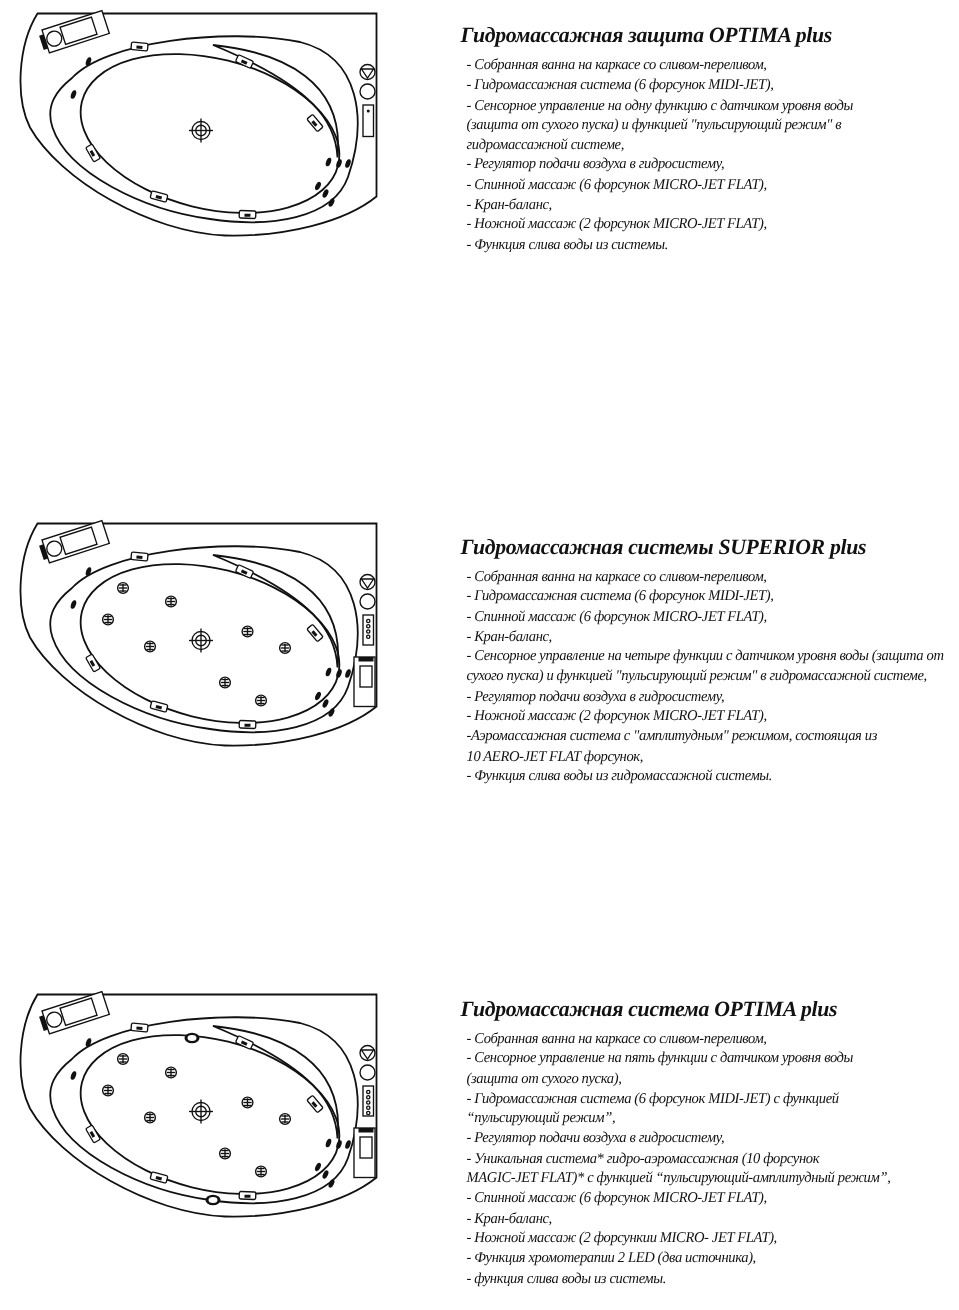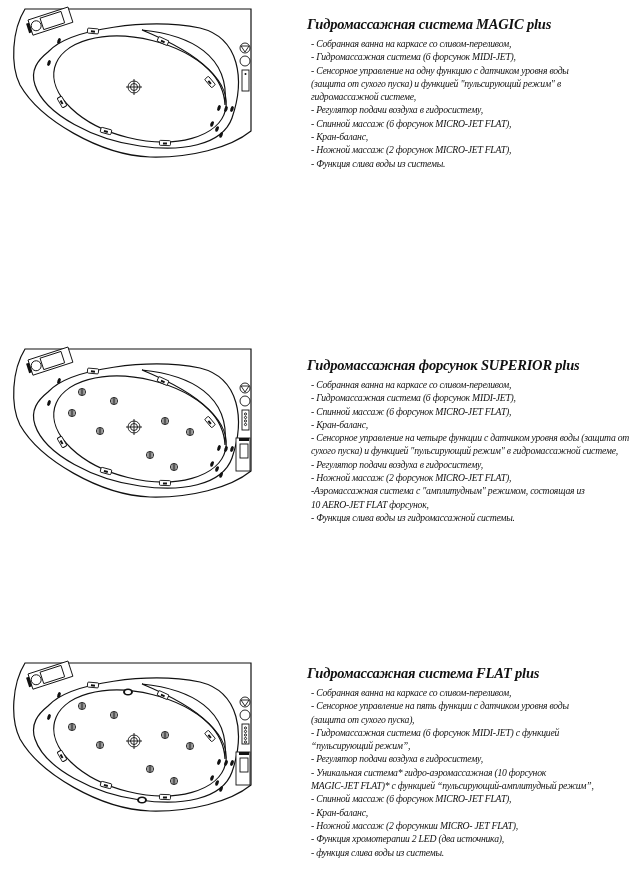--- a/index.html
+++ b/index.html
@@ -70,21 +70,21 @@
         <ellipse cx="226" cy="109" rx="1.6" ry="3" transform="rotate(20 226 109)" class="fill"></ellipse>
         <ellipse cx="232" cy="109" rx="1.6" ry="3" transform="rotate(20 232 109)" class="fill"></ellipse>
         <ellipse cx="212" cy="124" rx="1.6" ry="3" transform="rotate(25 212 124)" class="fill"></ellipse>
         <ellipse cx="217" cy="129" rx="1.6" ry="3" transform="rotate(25 217 129)" class="fill"></ellipse>
         <ellipse cx="221" cy="135" rx="1.6" ry="3" transform="rotate(25 221 135)" class="fill"></ellipse>
         <ellipse cx="59" cy="41" rx="1.6" ry="3" transform="rotate(20 59 41)" class="fill"></ellipse>
         <ellipse cx="49" cy="63" rx="1.6" ry="3" transform="rotate(20 49 63)" class="fill"></ellipse>
       </g>
   </svg>
   <div class="desc" style="top:16px;">
-    <h2>Гидромассажная система MAGIC plus</h2>
+    <h2>Гидромассажная защита OPTIMA plus</h2>
     <ul>
       <li>- Собранная ванна на каркасе со сливом-переливом,</li>
       <li>- Гидромассажная система (6 форсунок MIDI-JET),</li>
       <li>- Сенсорное управление на одну функцию с датчиком уровня воды</li>
       <li>(защита от сухого пуска) и функцией "пульсирующий режим" в</li>
       <li>гидромассажной системе,</li>
       <li>- Регулятор подачи воздуха в гидросистему,</li>
       <li>- Спинной массаж (6 форсунок MICRO-JET FLAT),</li>
       <li>- Кран-баланс,</li>
       <li>- Ножной массаж (2 форсунок MICRO-JET FLAT),</li>
@@ -209,21 +209,21 @@
         <g>
           <circle cx="174" cy="127" r="3.6" class="wfill"></circle>
           <line x1="171.20000000000002" y1="127" x2="176.79999999999998" y2="127" class="thin"></line>
           <line x1="174" y1="124.2" x2="174" y2="129.79999999999998" class="thin"></line>
           <line x1="171.6" y1="125" x2="176.4" y2="125" class="thin"></line>
           <line x1="171.6" y1="129" x2="176.4" y2="129" class="thin"></line>
         </g>
       </g>
   </svg>
   <div class="desc" style="top:17px;">
-    <h2>Гидромассажная форсунок SUPERIOR plus</h2>
+    <h2>Гидромассажная системы SUPERIOR plus</h2>
     <ul>
       <li>- Собранная ванна на каркасе со сливом-переливом,</li>
       <li>- Гидромассажная система (6 форсунок MIDI-JET),</li>
       <li>- Спинной массаж (6 форсунок MICRO-JET FLAT),</li>
       <li>- Кран-баланс,</li>
       <li>- Сенсорное управление на четыре функции с датчиком уровня воды (защита от</li>
       <li>сухого пуска) и функцией "пульсирующий режим" в гидромассажной системе,</li>
       <li>- Регулятор подачи воздуха в гидросистему,</li>
       <li>- Ножной массаж (2 форсунок MICRO-JET FLAT),</li>
       <li>-Аэромассажная система с "амплитудным" режимом, состоящая из</li>
@@ -354,21 +354,21 @@
           <line x1="171.6" y1="125" x2="176.4" y2="125" class="thin"></line>
           <line x1="171.6" y1="129" x2="176.4" y2="129" class="thin"></line>
         </g>
         <ellipse cx="128" cy="38" rx="5" ry="3.5" class="fill"></ellipse>
         <ellipse cx="128" cy="38" rx="3" ry="2" fill="#fff" stroke="none"></ellipse>
         <ellipse cx="142" cy="146" rx="5" ry="3.5" class="fill"></ellipse>
         <ellipse cx="142" cy="146" rx="3" ry="2" fill="#fff" stroke="none"></ellipse>
       </g>
   </svg>
   <div class="desc" style="top:11px;">
-    <h2>Гидромассажная система FLAT plus</h2>
+    <h2>Гидромассажная система OPTIMA plus</h2>
     <ul>
       <li>- Собранная ванна на каркасе со сливом-переливом,</li>
       <li>- Сенсорное управление на пять функции с датчиком уровня воды</li>
       <li>(защита от сухого пуска),</li>
       <li>- Гидромассажная система (6 форсунок MIDI-JET) с функцией</li>
       <li>“пульсирующий режим”,</li>
       <li>- Регулятор подачи воздуха в гидросистему,</li>
       <li>- Уникальная система* гидро-аэромассажная (10 форсунок</li>
       <li>MAGIC-JET FLAT)* с функцией “пульсирующий-амплитудный режим”,</li>
       <li>- Спинной массаж (6 форсунок MICRO-JET FLAT),</li>

